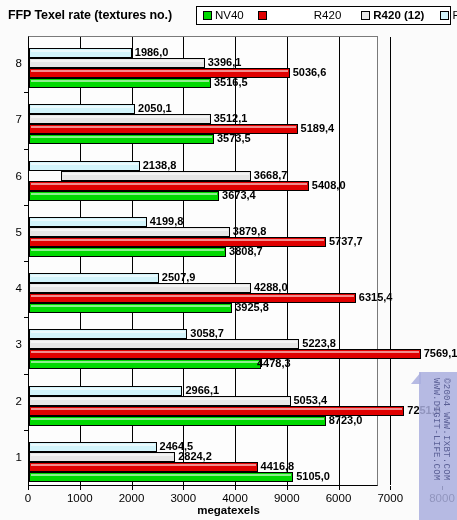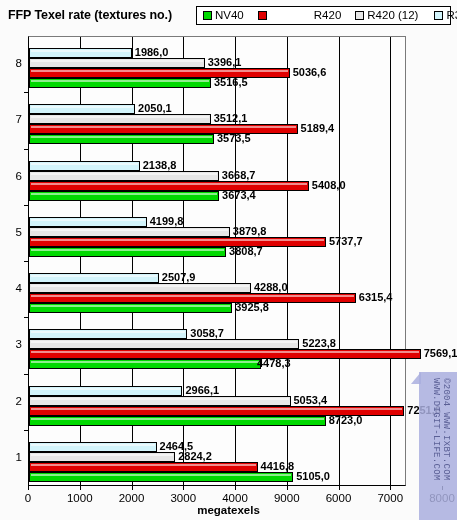--- a/index.html
+++ b/index.html
@@ -65,21 +65,21 @@
     font-size: 11.5px;
     color: #000000;
     line-height: 11px;
   }
 
   
   #plot {
     position: absolute;
     left: 28px;
     top: 36px;
-    width: 378px;
+    width: 350px;
     height: 450px;
     border-left: 1px solid #000000;
     border-top: 1px solid #7a7a7a;
     border-right: 1px solid #7a7a7a;
     border-bottom: 1px solid #000000;
     box-sizing: border-box;
     background: #fdfdfd;
     padding-left: 16px;
   }
   .gridline {
@@ -219,21 +219,21 @@
     <div id="chart-title">FFP Texel rate (textures no.)</div>
     <div id="legend">
         <div class="legend-item" style="margin-left: 6px;">
           <span class="legend-swatch" style="background: rgb(0, 217, 0);"></span>
           <span class="legend-label">NV40</span>
         </div>
         <div class="legend-item" style="margin-left: 14px; gap: 44px;">
           <span class="legend-swatch" style="background: rgb(224, 0, 0);"></span>
           <span class="legend-label">R420</span>
         </div>
-        <div class="legend-item" style="margin-left: 14px;">
+        <div class="legend-item" style="margin-left: 20px; font-weight: bold;">
           <span class="legend-swatch" style="background: rgb(230, 230, 230);"></span>
           <span class="legend-label">R420 (12)</span>
         </div>
         <div class="legend-item" style="margin-left: 16px;">
           <span class="legend-swatch" style="background: rgb(210, 244, 251);"></span>
           <span class="legend-label">R360</span>
         </div>
       </div>
   </div>
 
@@ -297,21 +297,21 @@
           <div class="bar-label" style="left: 187.929px;">3573,5</div>
         </div>
       </div>
       <div class="group" style="top: 112.5px; height: 56.25px;">
         <div class="bar-row" style="top: 11.125px; width: 100%;">
           <div class="bar" style="width: 110.683px; background: rgb(210, 244, 251);">
             <div class="bar-shine"></div>
           </div>
           <div class="bar-label" style="left: 113.683px;">2138,8</div>
         </div>
-        <div class="bar-row" style="top: 21.125px; width: 100%;">
+        <div class="bar-row" style="top: 21.125px; width: 100%; margin-left: 32px;">
           <div class="bar" style="width: 189.855px; background: rgb(230, 230, 230);">
             <div class="bar-shine"></div>
           </div>
           <div class="bar-label" style="left: 192.855px;">3668,7</div>
         </div>
         <div class="bar-row" style="top: 31.125px; width: 100%;">
           <div class="bar" style="width: 279.864px; background: rgb(224, 0, 0);">
             <div class="bar-shine"></div>
           </div>
           <div class="bar-label" style="left: 282.864px;">5408,0</div>

